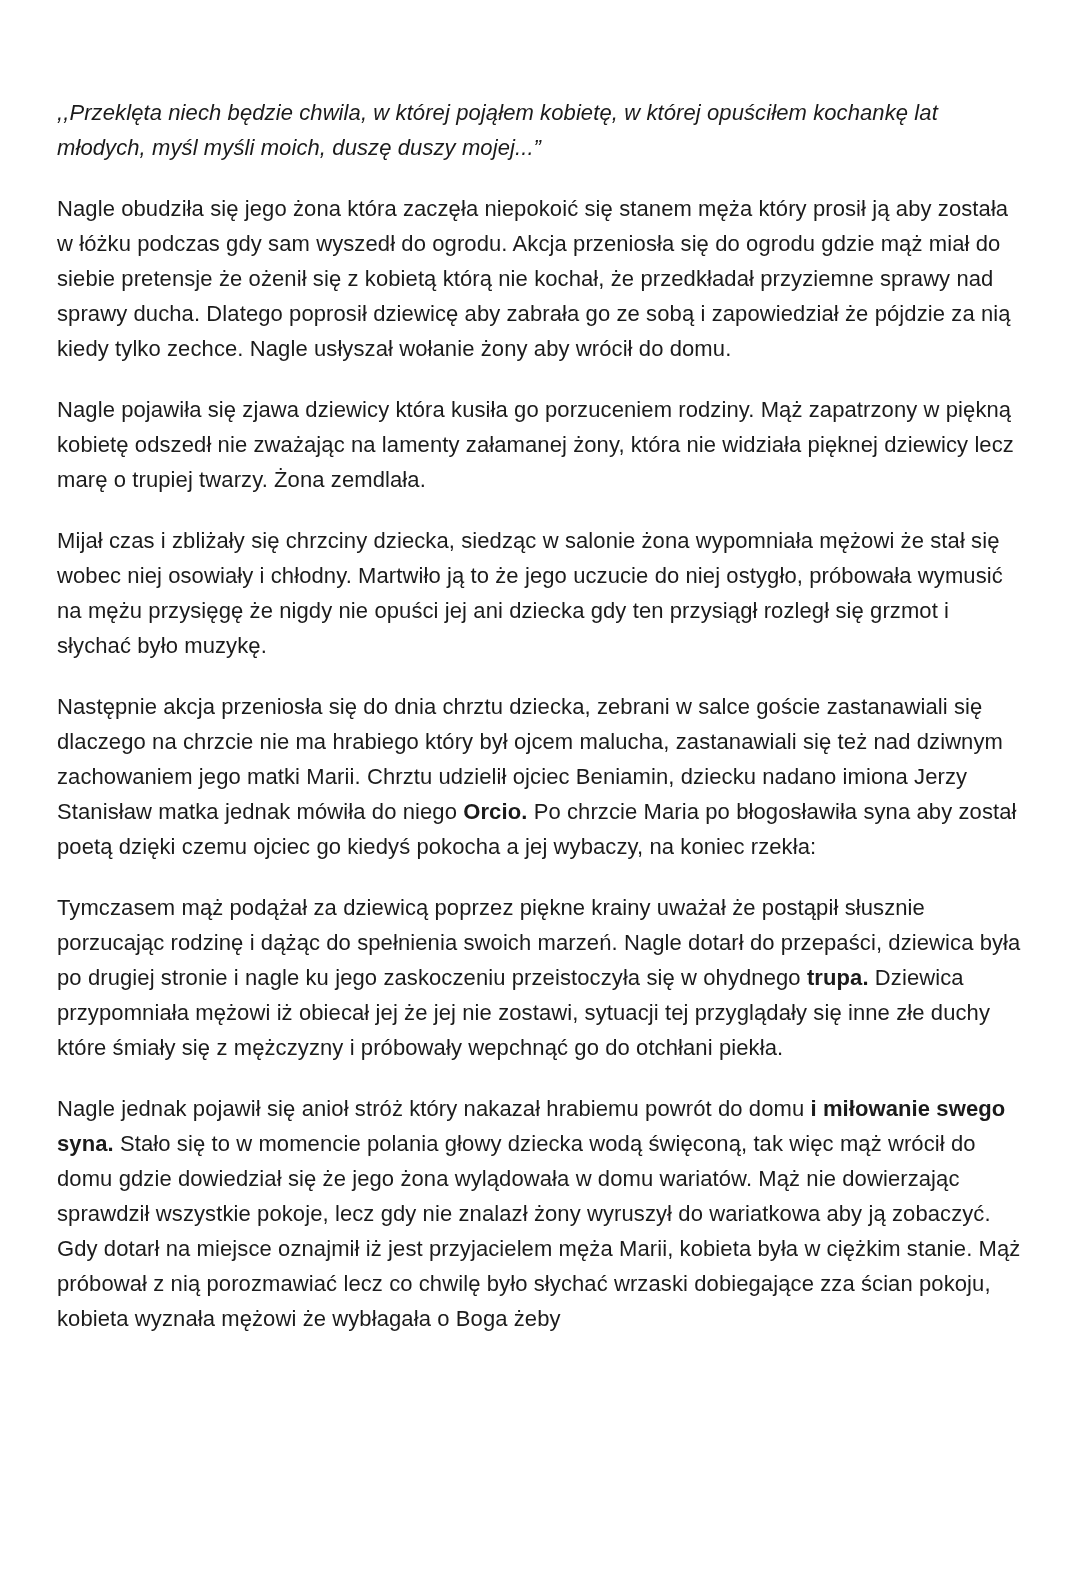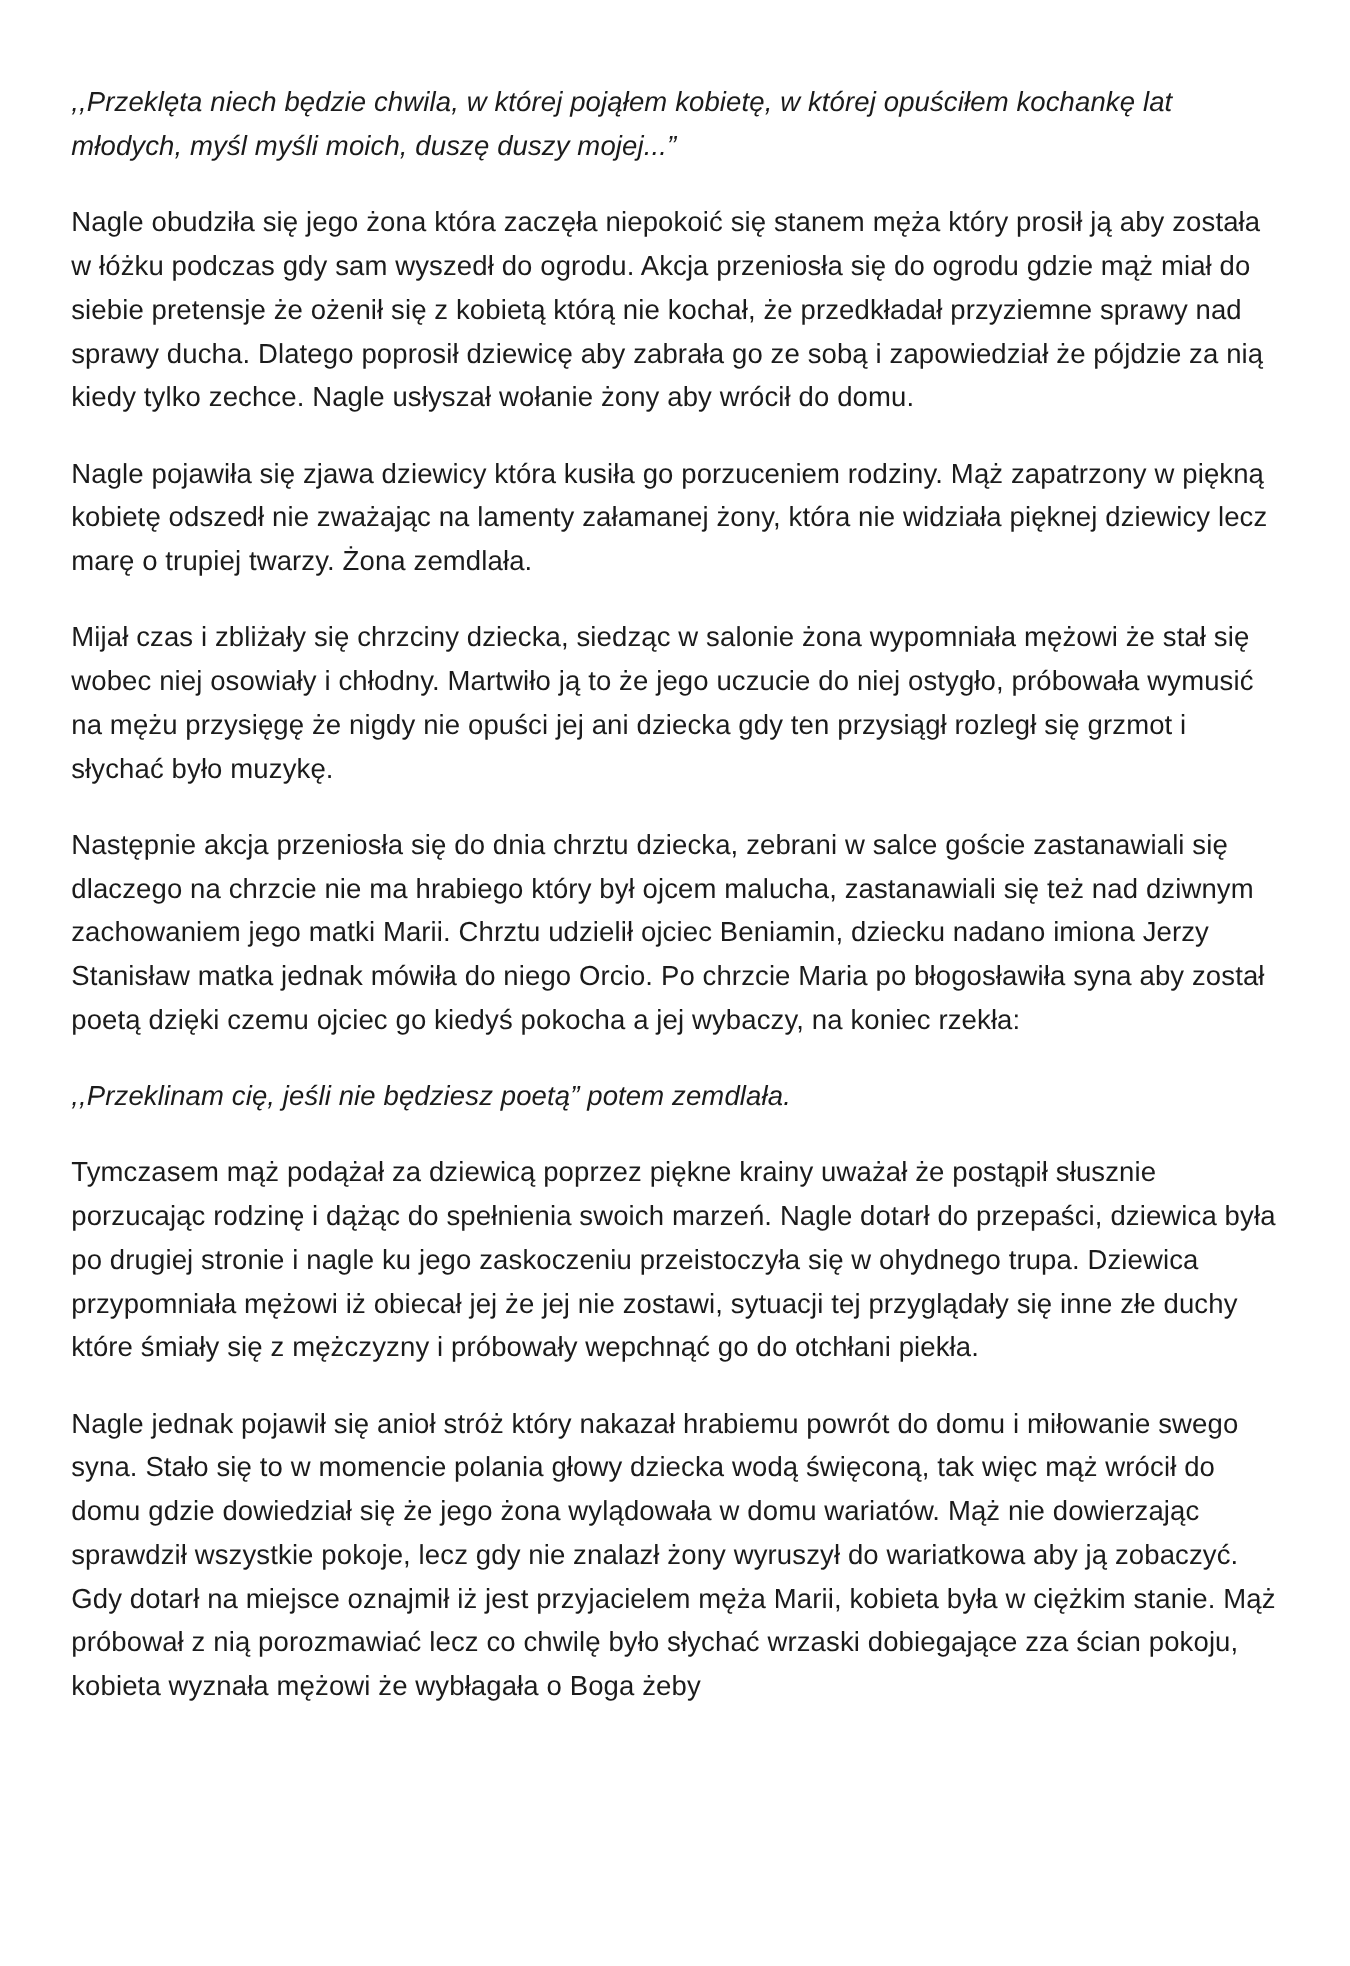--- a/index.html
+++ b/index.html
@@ -11,50 +11,49 @@
     width: 1080px;
     height: 1573px;
     overflow: hidden;
     font-family: "Liberation Sans", sans-serif;
   }
   .document-page {
     box-sizing: border-box;
     width: 1080px;
     height: 1573px;
     background: #ffffff;
-    padding: 64px 57px 0 57px;
+    padding: 95px 57px 0 57px;
   }
   .document-body {
     width: 966px;
   }
   .document-body p {
     margin: 0 0 26px 0;
     font-size: 22px;
     line-height: 35px;
     letter-spacing: 0.1px;
     color: #1b1b1b;
     font-weight: 400;
     text-align: left;
   }
   .document-body p.italic {
     font-style: italic;
   }
   .document-body b {
-    font-weight: 400;
+    font-weight: 700;
     margin-top: 21px;
   }
 </style>
 </head>
 <body>
 
 <div class="document-page">
   <div class="document-body">
 
   <p class="italic"><span>,,Przeklęta niech będzie chwila, w której pojąłem kobietę, w której opuściłem kochankę lat młodych, myśl myśli moich, duszę duszy mojej...”</span></p>
       <p><span>Nagle obudziła się jego żona która zaczęła niepokoić się stanem męża który prosił ją aby została w łóżku podczas gdy sam wyszedł do ogrodu. Akcja przeniosła się do ogrodu gdzie mąż miał do siebie pretensje że ożenił się z kobietą którą nie kochał, że przedkładał przyziemne sprawy nad sprawy ducha. Dlatego poprosił dziewicę aby zabrała go ze sobą i zapowiedział że pójdzie za nią kiedy tylko zechce. Nagle usłyszał wołanie żony aby wrócił do domu.</span></p>
       <p><span>Nagle pojawiła się zjawa dziewicy która kusiła go porzuceniem rodziny. Mąż zapatrzony w piękną kobietę odszedł nie zważając na lamenty załamanej żony, która nie widziała pięknej dziewicy lecz marę o trupiej twarzy. Żona zemdlała.</span></p>
       <p><span>Mijał czas i zbliżały się chrzciny dziecka, siedząc w salonie żona wypomniała mężowi że stał się wobec niej osowiały i chłodny. Martwiło ją to że jego uczucie do niej ostygło, próbowała wymusić na mężu przysięgę że nigdy nie opuści jej ani dziecka gdy ten przysiągł rozległ się grzmot i słychać było muzykę.</span></p>
       <p><span>Następnie akcja przeniosła się do dnia chrztu dziecka, zebrani w salce goście zastanawiali się dlaczego na chrzcie nie ma hrabiego który był ojcem malucha, zastanawiali się też nad dziwnym zachowaniem jego matki Marii. Chrztu udzielił ojciec Beniamin, dziecku nadano imiona Jerzy Stanisław matka jednak mówiła do niego </span><b>Orcio.</b><span> Po chrzcie Maria po błogosławiła syna aby został poetą dzięki czemu ojciec go kiedyś pokocha a jej wybaczy, na koniec rzekła:</span></p>
-      <p class="italic"><span>,,Przeklinam cię, jeśli nie będziesz poetą” potem zemdlała.</span></p>
       <p><span>Tymczasem mąż podążał za dziewicą poprzez piękne krainy uważał że postąpił słusznie porzucając rodzinę i dążąc do spełnienia swoich marzeń. Nagle dotarł do przepaści, dziewica była po drugiej stronie i nagle ku jego zaskoczeniu przeistoczyła się w ohydnego </span><b>trupa.</b><span> Dziewica przypomniała mężowi iż obiecał jej że jej nie zostawi, sytuacji tej przyglądały się inne złe duchy które śmiały się z mężczyzny i próbowały wepchnąć go do otchłani piekła.</span></p>
       <p><span>Nagle jednak pojawił się anioł stróż który nakazał hrabiemu powrót do domu </span><b>i miłowanie swego syna.</b><span> Stało się to w momencie polania głowy dziecka wodą święconą, tak więc mąż wrócił do domu gdzie dowiedział się że jego żona wylądowała w domu wariatów. Mąż nie dowierzając sprawdził wszystkie pokoje, lecz gdy nie znalazł żony wyruszył do wariatkowa aby ją zobaczyć. Gdy dotarł na miejsce oznajmił iż jest przyjacielem męża Marii, kobieta była w ciężkim stanie. Mąż próbował z nią porozmawiać lecz co chwilę było słychać wrzaski dobiegające zza ścian pokoju, kobieta wyznała mężowi że wybłagała o Boga żeby</span></p>
     </div>
 </div>
 
 </body></html>

